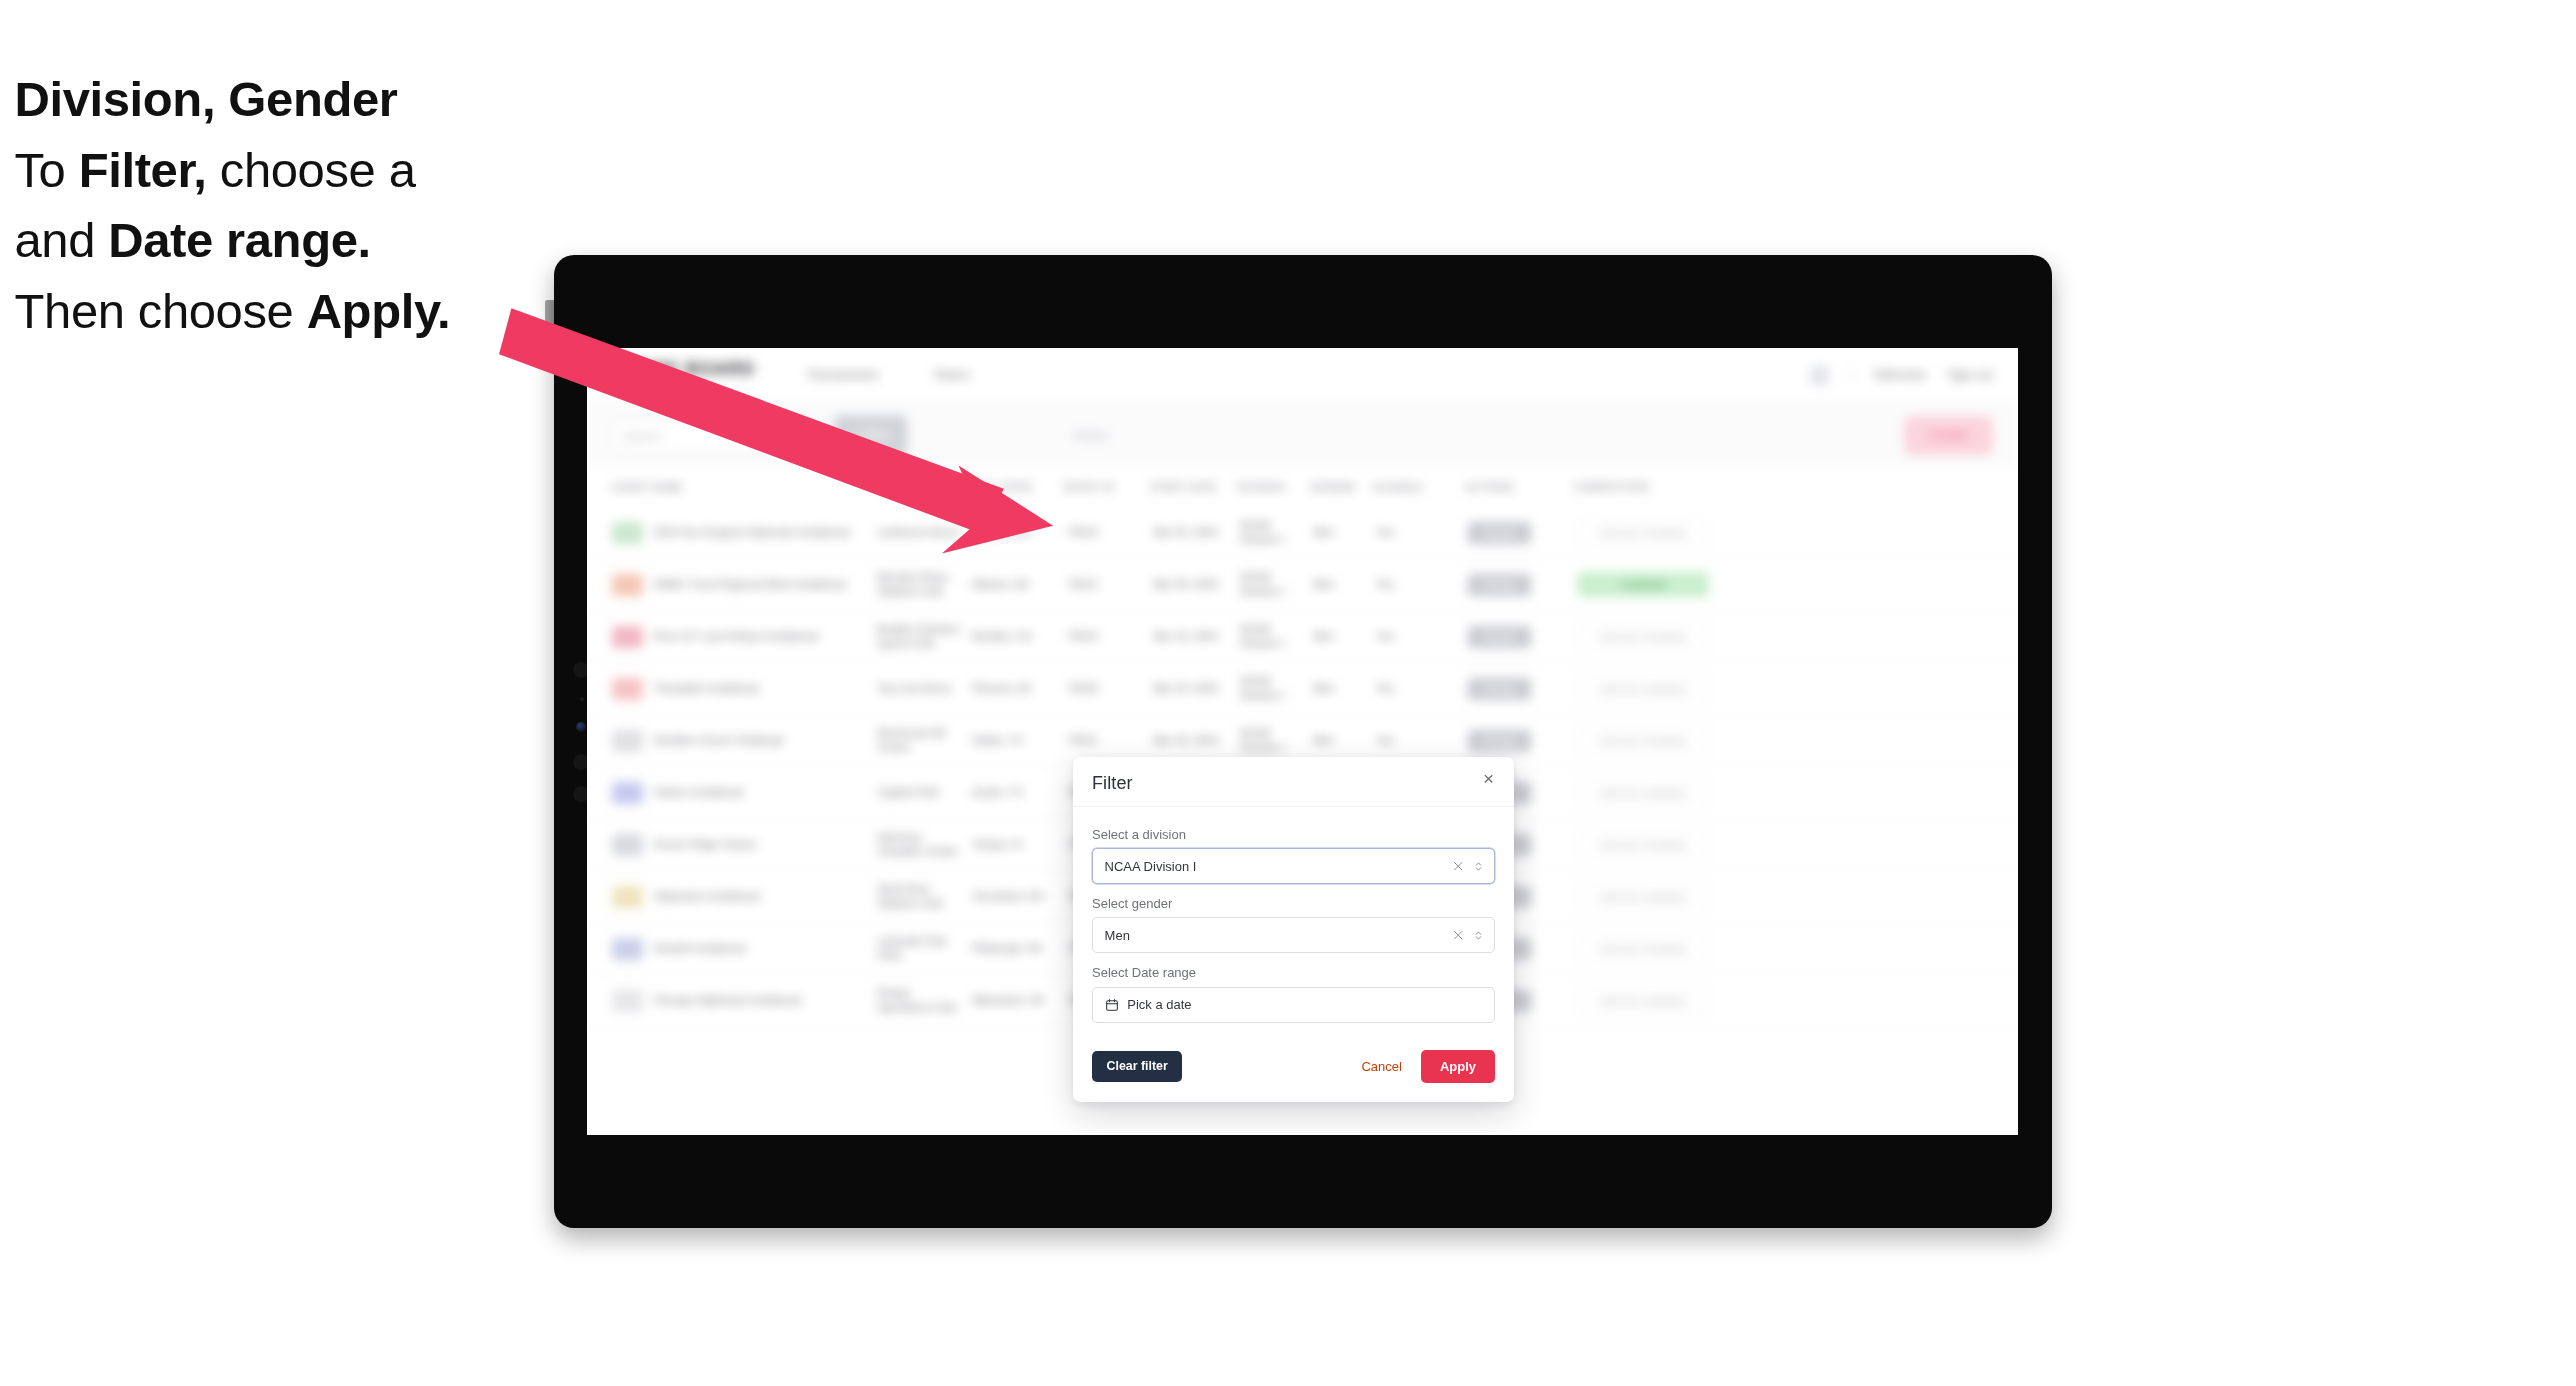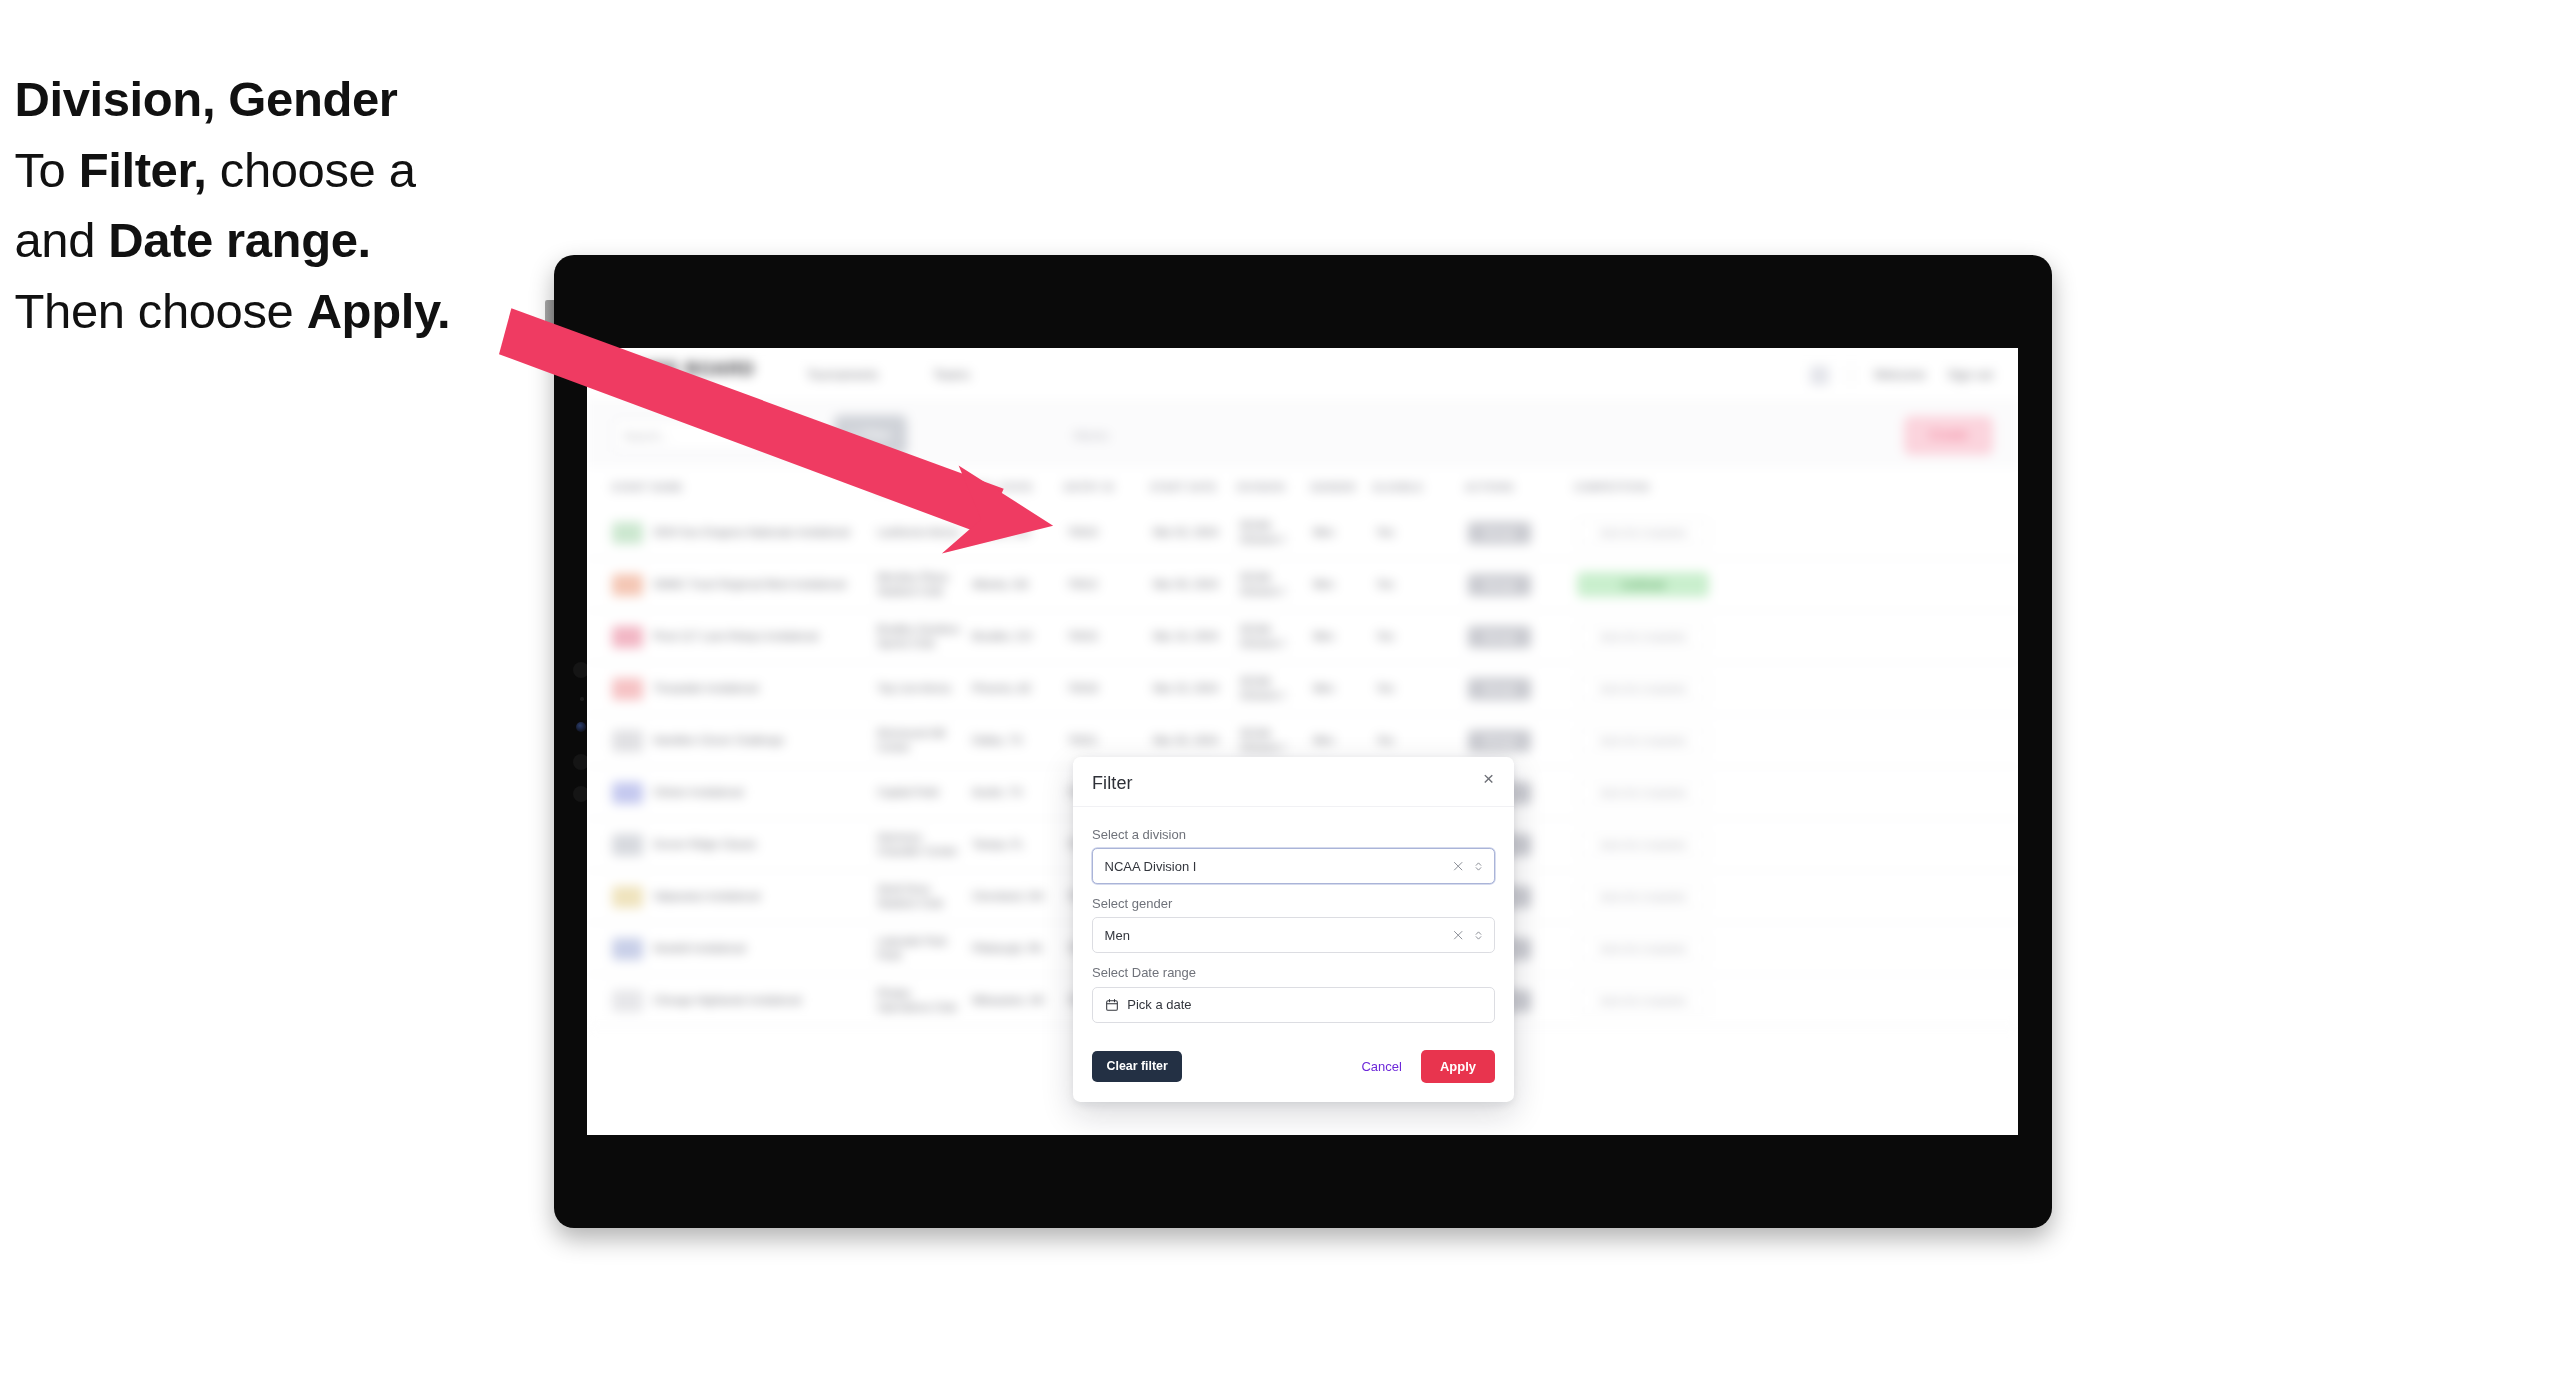--- a/index.html
+++ b/index.html
@@ -174,21 +174,21 @@
   .cal-ico { margin-right: 8.7px; display: flex; align-items: center; }
   .modal-foot {
     display: flex; align-items: center; padding: 16px 19px 19px 19px;
   }
   .btn-clear {
     background: #233044; color: #ffffff; font-size: 12.4px; font-weight: 600;
     border: none; border-radius: 5.1px; padding: 8.7px 14.5px; cursor: pointer;
   }
   .btn-cancel {
     margin-left: auto; margin-right: 19px; background: transparent; border: none;
-    font-size: 13px; color: #6d28d9; cursor: pointer;
+    font-size: 13px; color: #c2410c; cursor: pointer;
   }
   .btn-apply {
     background: #e8344e; color: #ffffff; font-size: 13px; font-weight: 600;
     border: none; border-radius: 5.1px; padding: 8.7px 19px; cursor: pointer;
   }
 </style>
 </head>
 <body>
 
 <div id="root">

